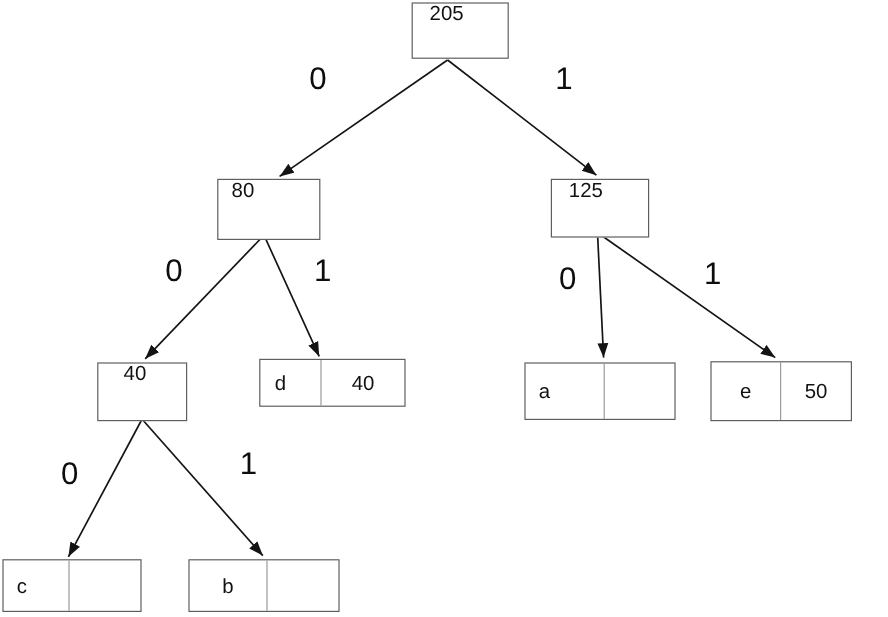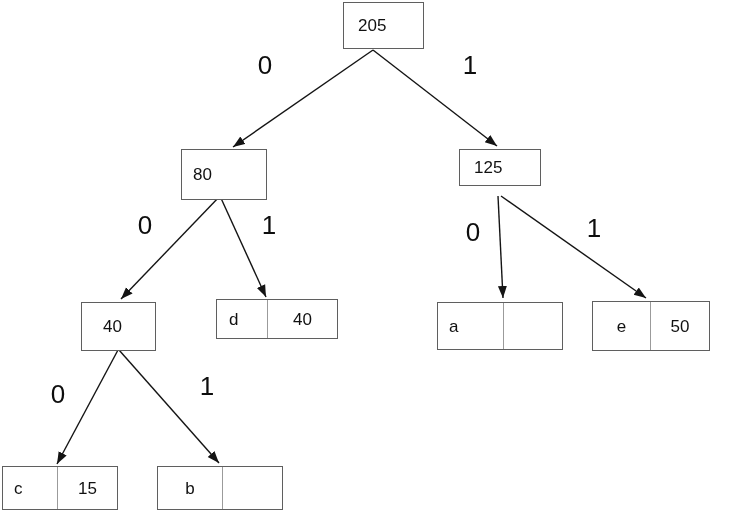--- a/index.html
+++ b/index.html
@@ -6,21 +6,21 @@
   html,body { background:#ffffff; }
   body {
     width:740px; height:514px; position:relative; overflow:hidden;
     font-family:"Liberation Sans", sans-serif; color:#111111;
   }
   .canvas { position:absolute; left:0; top:0; width:740px; height:514px; }
   svg.edges { position:absolute; left:0; top:0; }
   .inode {
     position:absolute; background:#ffffff;
     border:1.4px solid #5f5f5f;
-    display:flex; align-items:center;
+    display:flex; align-items:flex-start;
     font-size:17px; line-height:1;
   }
   .leaf {
     position:absolute; background:#ffffff;
     border:1.4px solid #5f5f5f;
     display:flex; font-size:17px; line-height:1;
   }
   .leaf .sym {
     display:flex; align-items:center; justify-content:center;
     border-right:1.2px solid #9b9b9b; height:100%;
@@ -54,21 +54,21 @@
     <line x1="118" y1="350" x2="57" y2="464" stroke="#141414" stroke-width="1.4" marker-end="url(#arw)"></line>
     <line x1="119" y1="350" x2="219" y2="463" stroke="#141414" stroke-width="1.4" marker-end="url(#arw)"></line>
   </svg>
 
   <div class="inode" style="left:343px;top:2px;width:81px;height:47px;padding-left:14px">
     <span>205</span>
   </div>
   <div class="inode" style="left:181px;top:149px;width:86px;height:51px;padding-left:11px">
     <span>80</span>
   </div>
-  <div class="inode" style="left:459px;top:149px;width:82px;height:37px;padding-left:14px">
+  <div class="inode" style="left:459px;top:149px;width:82px;height:49px;padding-left:14px">
     <span>125</span>
   </div>
   <div class="inode" style="left:81px;top:302px;width:75px;height:49px;padding-left:21px">
     <span>40</span>
   </div>
 
   <div class="leaf" style="left:216px;top:299px;width:122px;height:40px">
     <div class="sym sym-left" style="width:51px;padding-left:12px">d</div>
     <div class="val">40</div>
   </div>
@@ -77,21 +77,20 @@
     <div class="sym sym-left" style="width:66px;padding-left:11px">a</div>
   </div>
 
   <div class="leaf" style="left:592px;top:301px;width:118px;height:50px">
     <div class="sym" style="width:58px">e</div>
     <div class="val">50</div>
   </div>
 
   <div class="leaf" style="left:2px;top:466px;width:116px;height:44px">
     <div class="sym sym-left" style="width:55px;padding-left:11px">c</div>
-    <div class="val">15</div>
   </div>
 
   <div class="leaf" style="left:157px;top:466px;width:126px;height:44px">
     <div class="sym" style="width:65px">b</div>
   </div>
 
   <div class="bit" style="left:265px;top:52px">0</div>
   <div class="bit" style="left:470px;top:52px">1</div>
   <div class="bit" style="left:145px;top:212px">0</div>
   <div class="bit" style="left:269px;top:212px">1</div>

